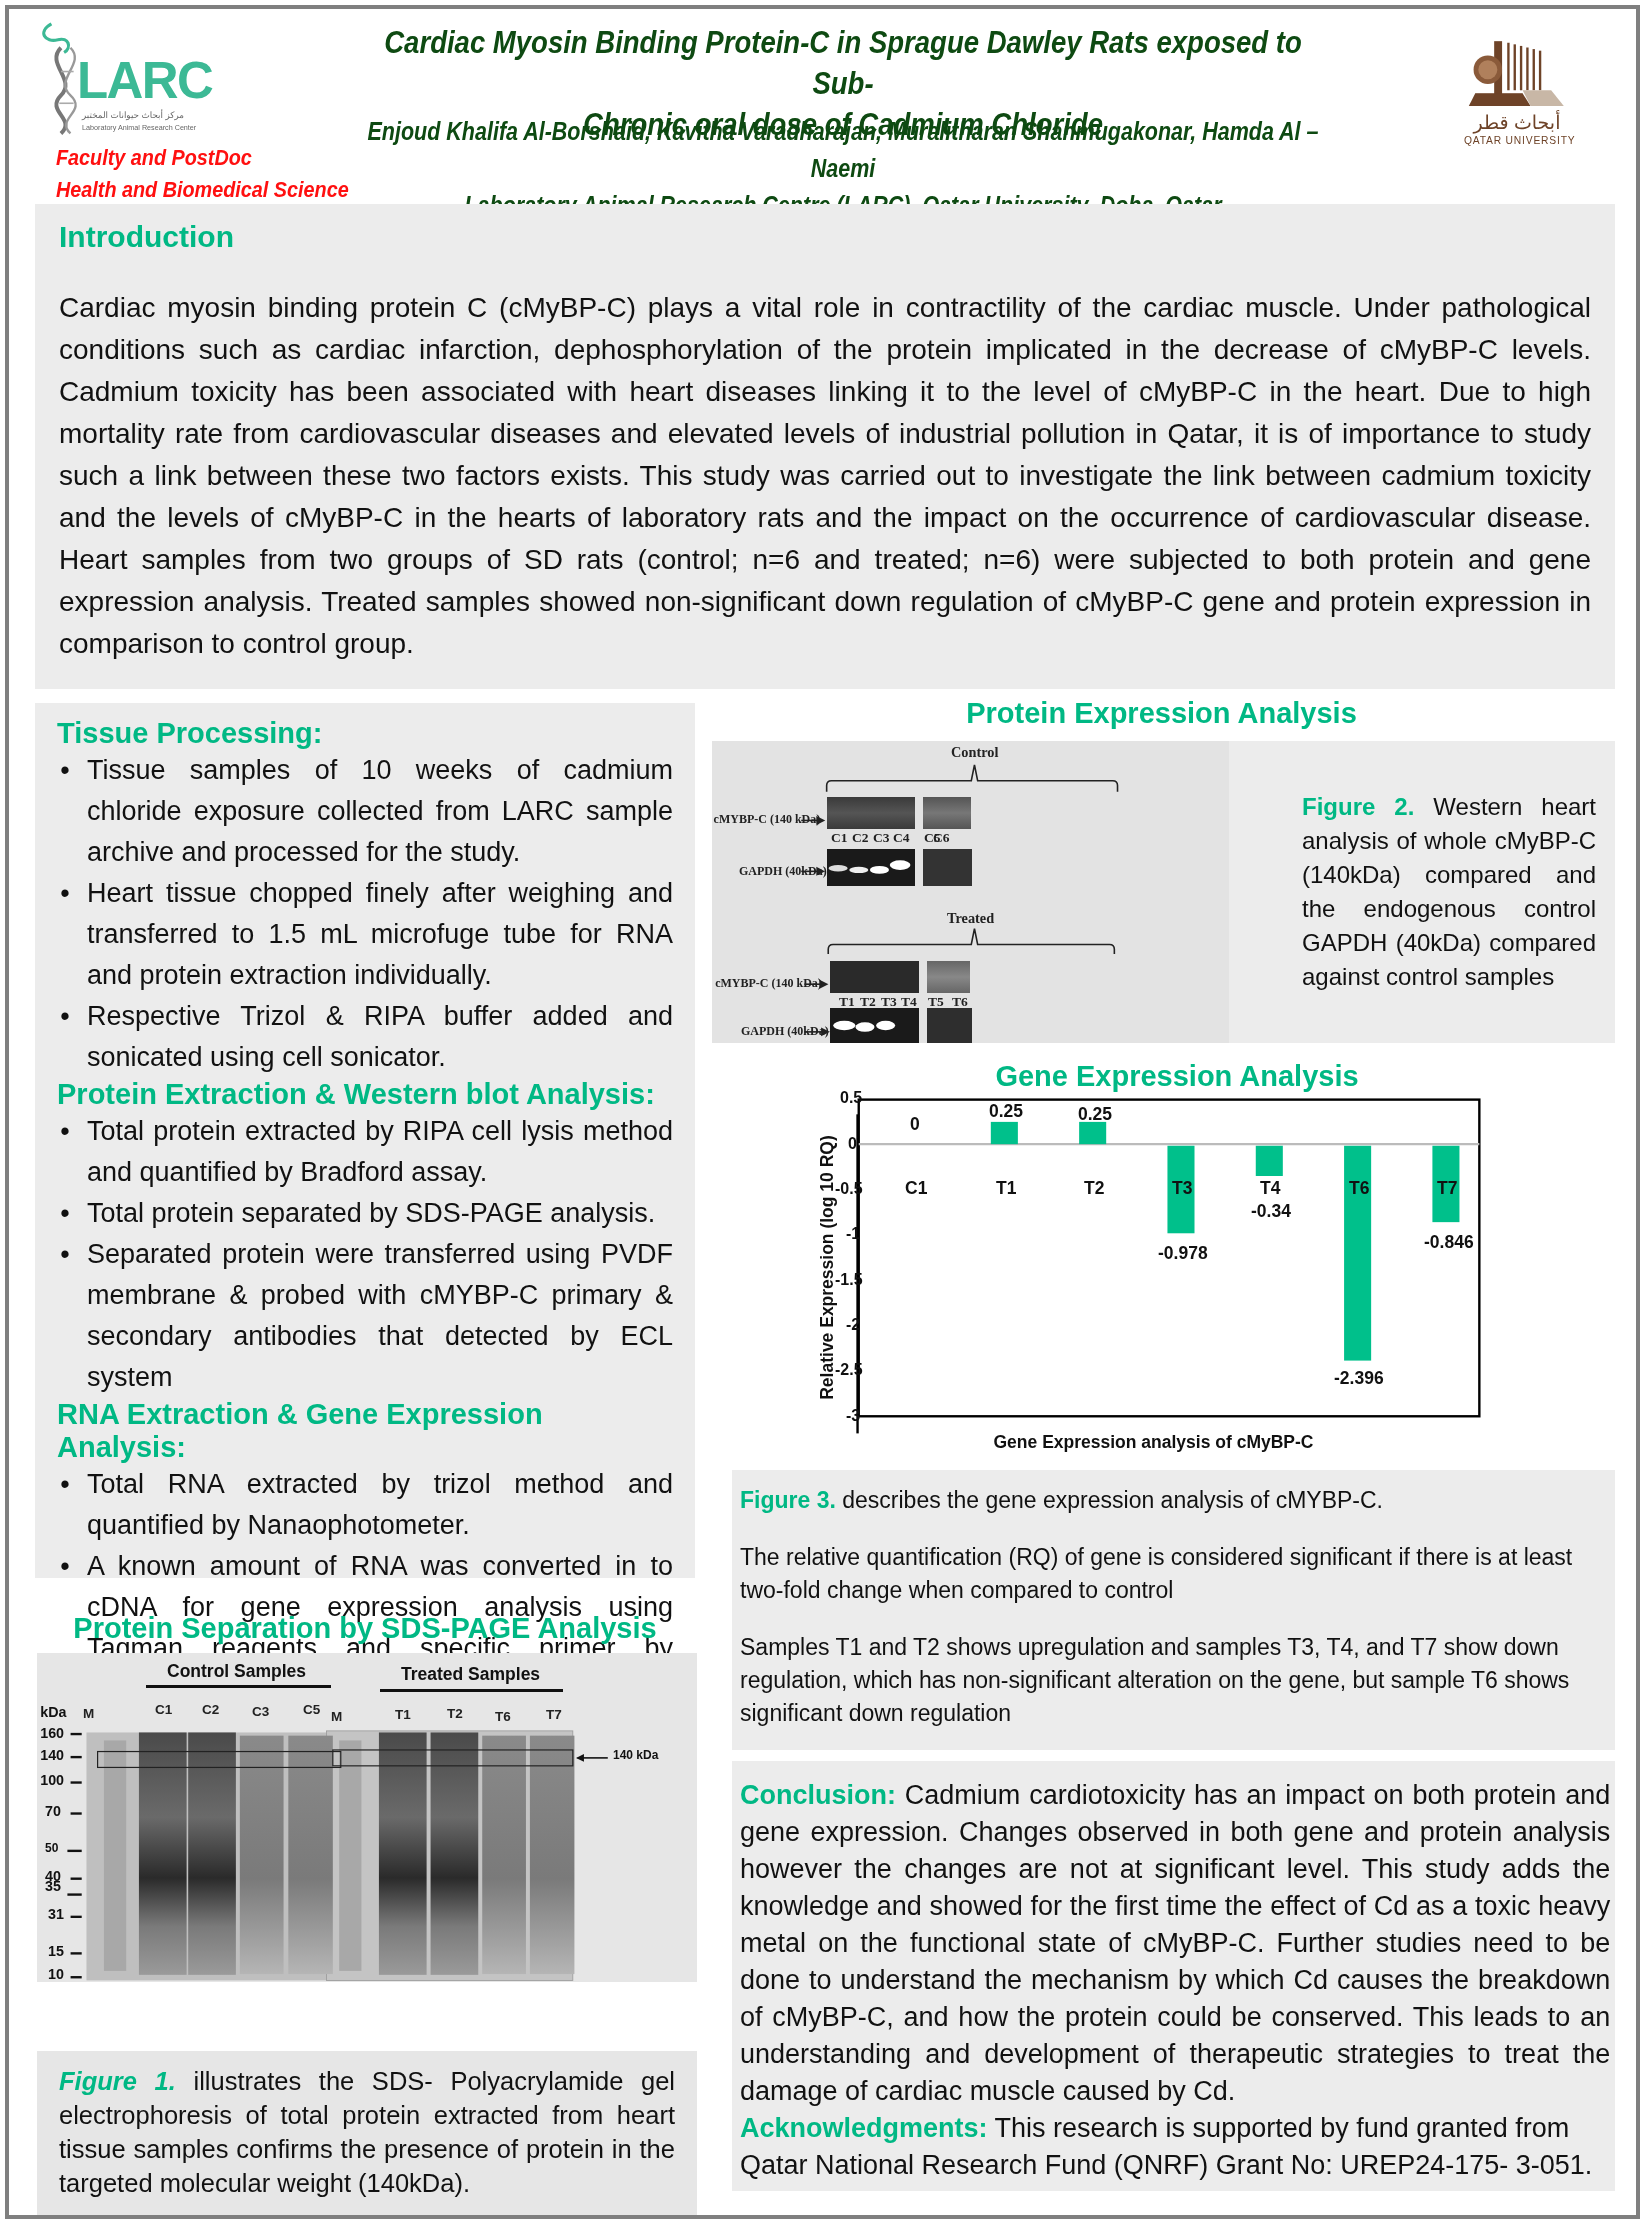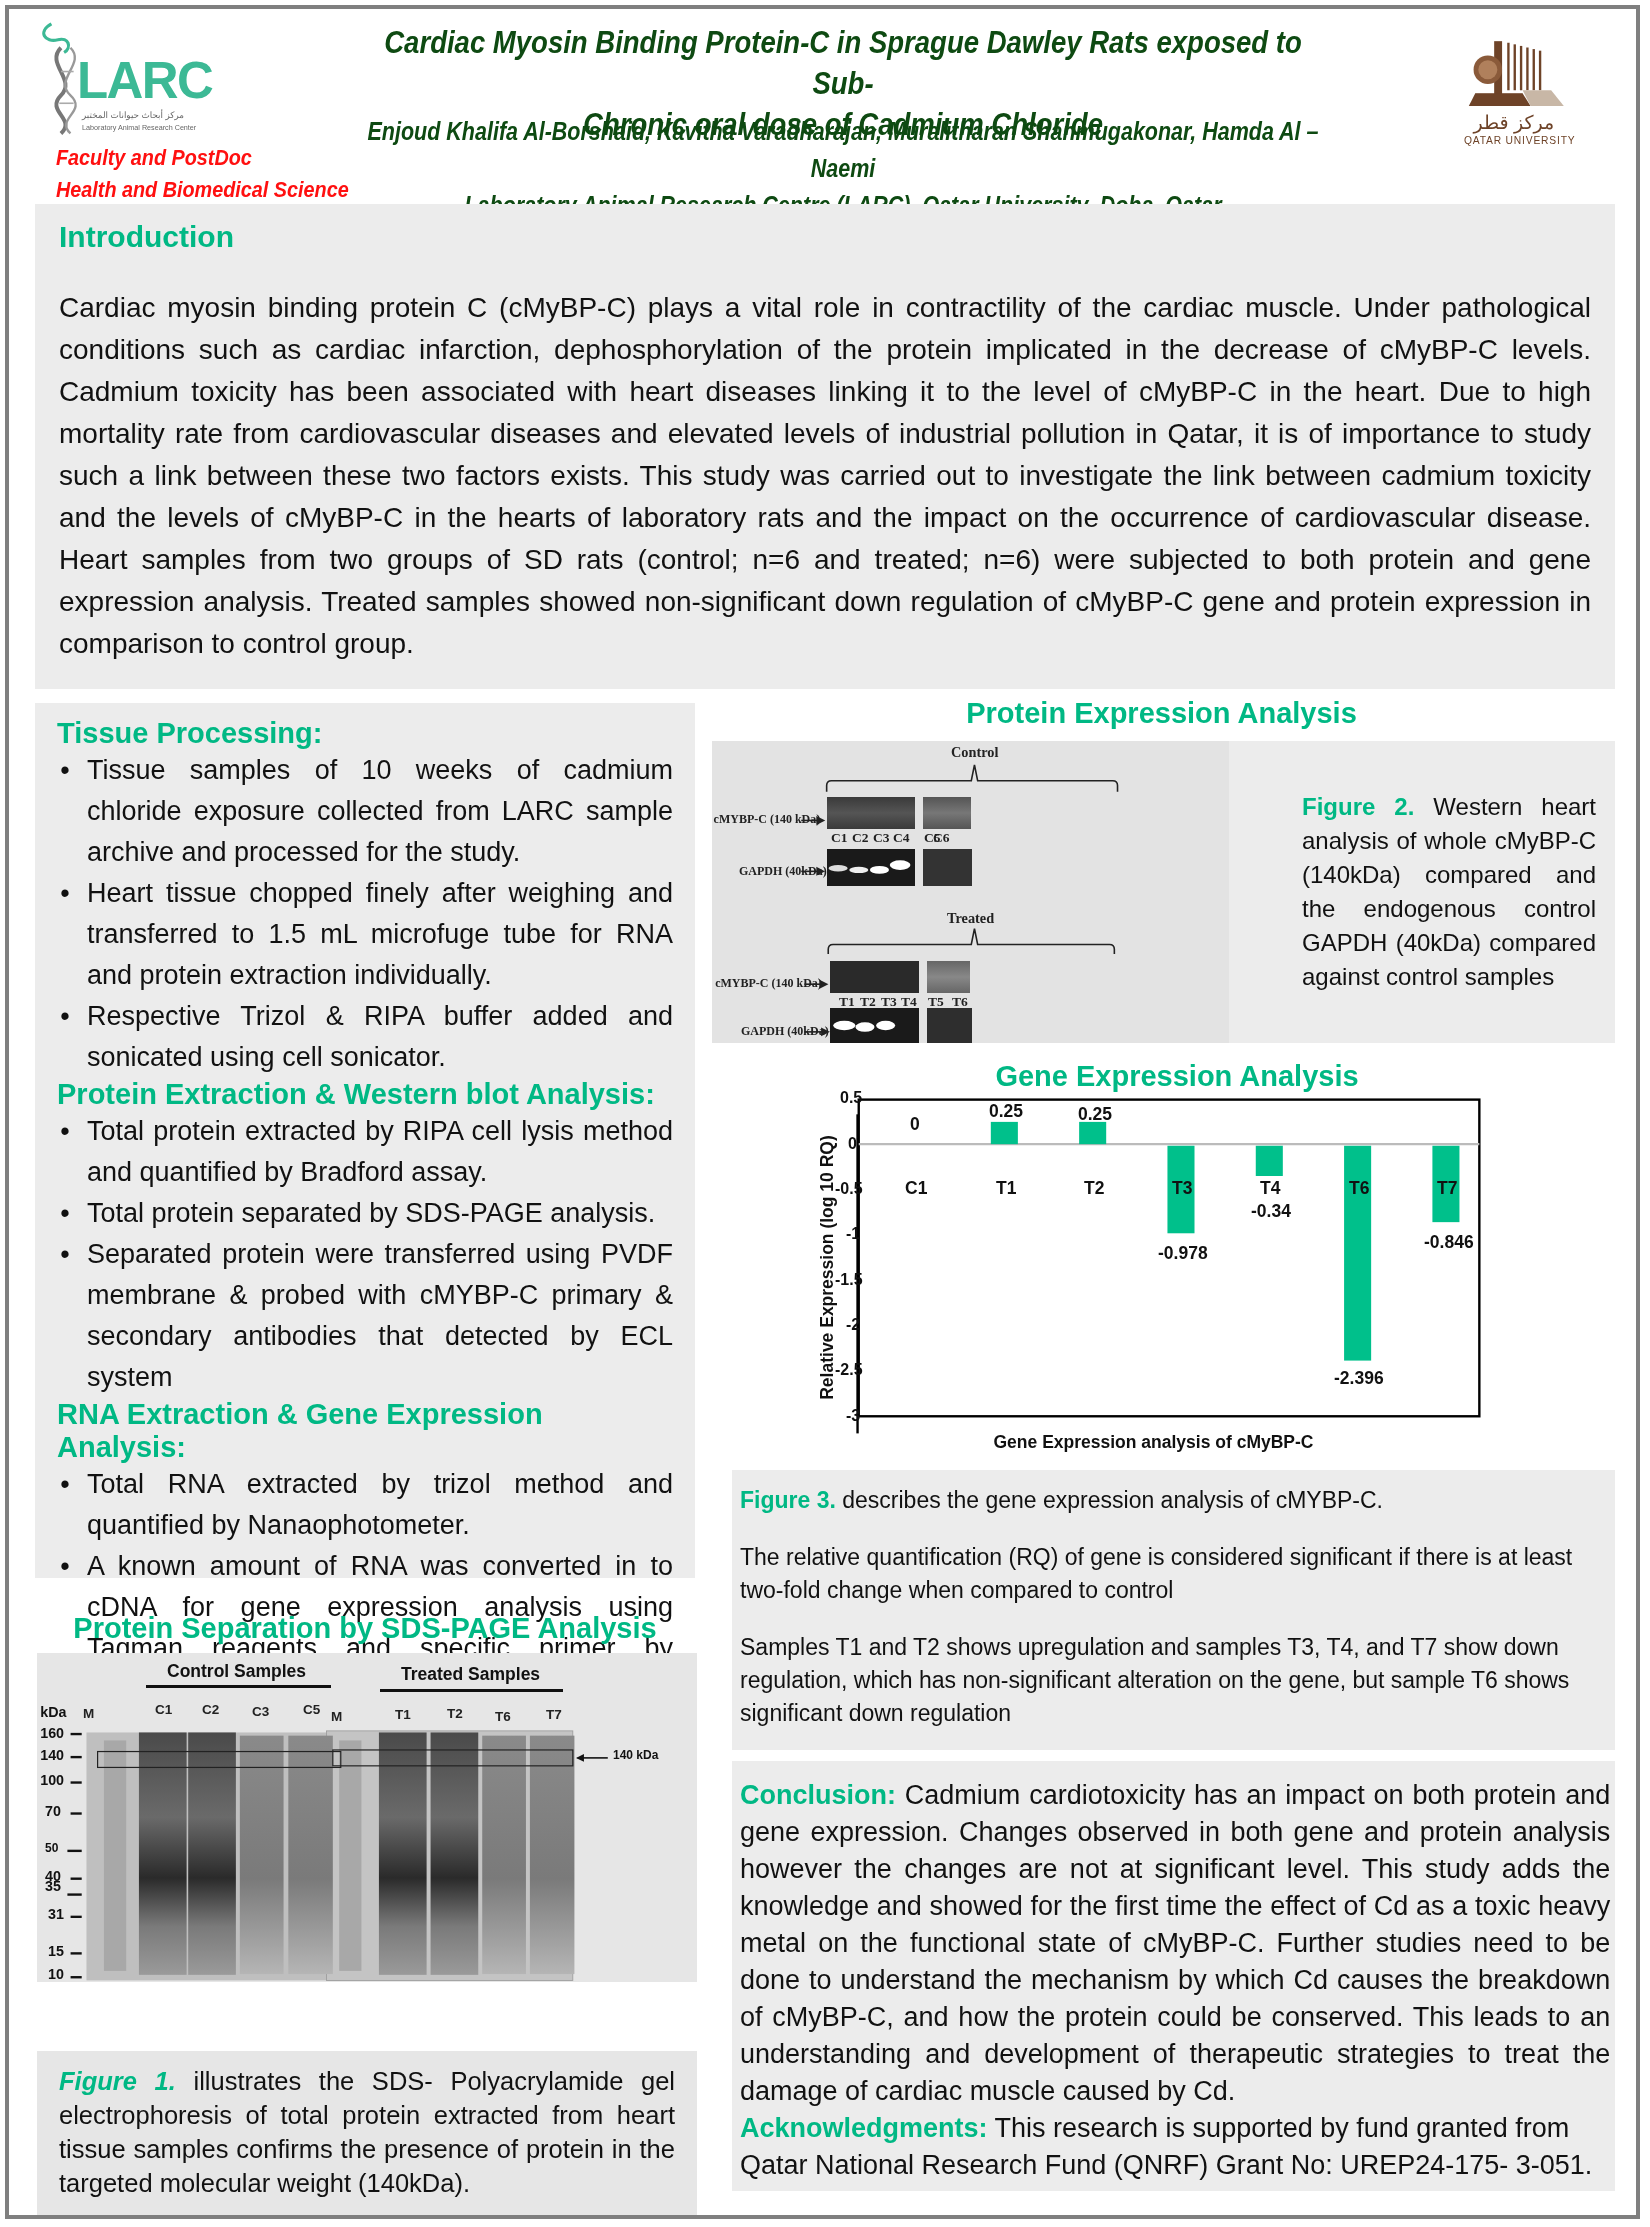--- a/index.html
+++ b/index.html
@@ -71,21 +71,21 @@
     <g stroke="#6e4328" stroke-width="3">
       <line x1="56" y1="6" x2="56" y2="66"></line>
         <line x1="64" y1="8" x2="64" y2="66"></line>
       <line x1="72" y1="10" x2="72" y2="66"></line>
         <line x1="80" y1="12" x2="80" y2="66"></line>
       <line x1="88" y1="14" x2="88" y2="66"></line>
         <line x1="96" y1="16" x2="96" y2="66"></line>
     </g>
     <path d="M74 66 L 110 66 L 126 86 L 84 86 Z" fill="#c8b7a6"></path>
   </svg>
-  <div class="abs" style="left:9.5px;top:73px;font-size:19px;color:#6e4328;">مركز قطر</div>
+  <div class="abs" style="left:9.5px;top:73px;font-size:19px;color:#6e4328;">أبحاث قطر</div>
   <div class="abs" style="left:0px;top:97px;font-size:10.3px;color:#6e4328;white-space:nowrap;letter-spacing:0.8px;">QATAR UNIVERSITY</div>
 </div>
 
 <div class="panel" style="left:35px;top:204px;width:1580px;height:485px;padding:16px 24px 0 24px;">
   <div class="green heading" style="font-size:30px;margin-bottom:33px;">Introduction</div>
   <div class="body-text just" style="font-size:28px;line-height:42px;">Cardiac myosin binding protein C (cMyBP-C) plays a vital role in  contractility of the cardiac muscle. Under pathological conditions such as cardiac infarction, dephosphorylation of the protein implicated in the decrease of cMyBP-C levels. Cadmium toxicity has been associated with heart diseases linking it to the level of cMyBP-C in the heart. Due to high mortality rate from cardiovascular diseases and elevated levels of industrial pollution in Qatar, it is of importance to study such a link between these two factors exists. This study was carried out to investigate the link between cadmium toxicity and the levels of cMyBP-C in the hearts of laboratory rats and the impact on the occurrence of cardiovascular disease. Heart samples from two groups of SD rats (control; n=6 and treated; n=6) were subjected to both protein and gene expression analysis. Treated samples showed non-significant down regulation of cMyBP-C gene and protein expression in comparison to control group.</div>
 </div>
 
 <div class="panel" style="left:35px;top:703px;width:660px;height:875px;padding:14.3px 22px 0 22px;">
   <div>

